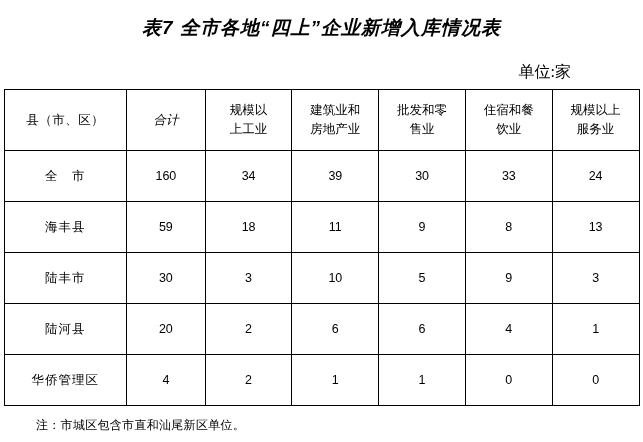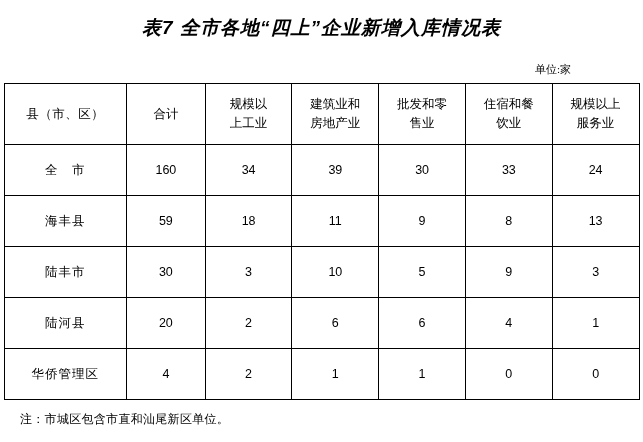--- a/index.html
+++ b/index.html
@@ -25,21 +25,21 @@
     font-size: 19px;
     font-weight: bold;
     letter-spacing: 1px;
     margin-top: 15px;
     margin-bottom: 0;
     font-family: "Liberation Sans", "DejaVu Sans", sans-serif;
     font-style: italic;
   }
   .unit-line {
     text-align: right;
-    font-size: 11px;
+    font-size: 16px;
     padding-right: 72px;
     margin-top: 21px;
     font-family: Liberation Serif, serif;
   }
   .table-wrap {
     margin: 6px auto 0 auto;
     width: 636px;
   }
   table.stat {
     border-collapse: collapse;
@@ -57,31 +57,31 @@
   }
   table.stat thead td {
     height: 56px;
     line-height: 1.5;
     padding: 2px 4px;
   }
   table.stat tbody td {
     height: 34px;
   }
   .col-region { width: 19.8%; }
-  .col-total  { width: 12.2%; }
+  .col-total  { width: 12.2%; font-style: italic; }
   .col-other  { width: 13.6%; }
   .hdr-region {
     letter-spacing: 0.5px;
   }
   .region-name {
     letter-spacing: 1px;
   }
   .note {
     margin-top: 11px;
-    padding-left: 20px;
+    padding-left: 36px;
     font-size: 12px;
     font-family: "Liberation Sans", "DejaVu Sans", sans-serif;
     letter-spacing: 0.3px;
   }
 </style>
 </head>
 <body>
 
 <div class="page">
 

